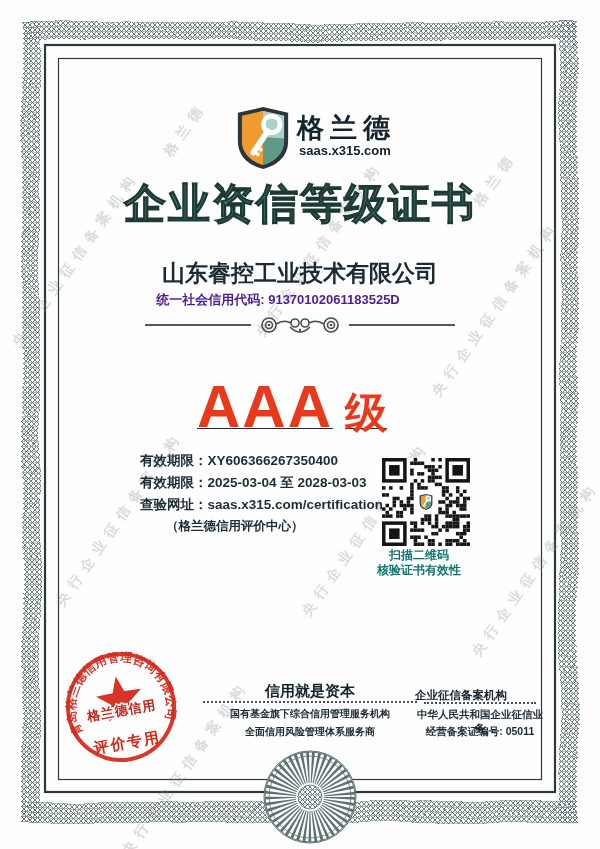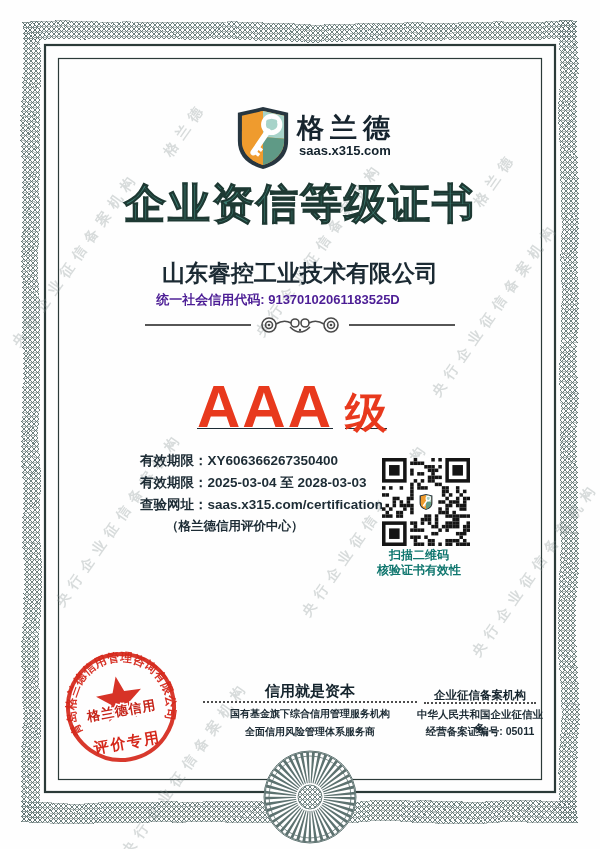--- a/index.html
+++ b/index.html
@@ -50,21 +50,21 @@
   .qr-box{left:382px;top:458px;width:88px;height:88px;z-index:2;}
   .qr-caption{left:360px;top:548px;width:118px;text-align:center;font-size:12px;font-weight:700;line-height:15px;color:#0f766e;z-index:2;}
   
   .seal{left:44px;top:630px;width:154px;height:154px;z-index:3;}
   
   .slogan{left:205px;top:682px;width:210px;text-align:center;font-size:15px;font-weight:800;color:#14232c;z-index:2;}
   .dot-line{border-top:2px dotted #4d4d4d;z-index:2;}
   .dot-center{left:203px;top:701px;width:214px;}
   .fline{left:205px;width:210px;text-align:center;font-size:10px;font-weight:700;color:#1b2a33;z-index:2;}
   .f1{top:707px}.f2{top:725px}.f3{top:743px}
-  .r-title{left:415px;top:688px;width:130px;text-align:center;font-size:11.5px;font-weight:800;color:#14232c;z-index:2;}
+  .r-title{left:415px;top:688px;width:130px;font-size:11.5px;font-weight:800;color:#14232c;z-index:2;}
   .dot-right{left:424px;top:702px;width:112px;}
   .rline{left:412px;width:136px;text-align:center;font-weight:700;color:#1b2a33;z-index:2;font-size:10.5px;}
   .r1{top:708px}.r2{top:725px}
 </style>
 </head>
 <body>
 
 <div class="page">
 
   <svg id="border-decor" width="600" height="849" viewBox="0 0 600 849">

